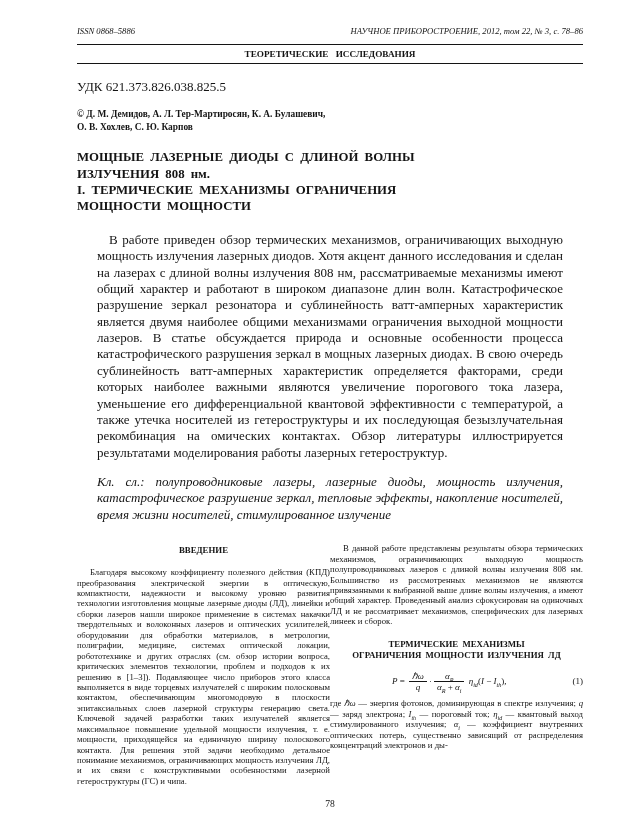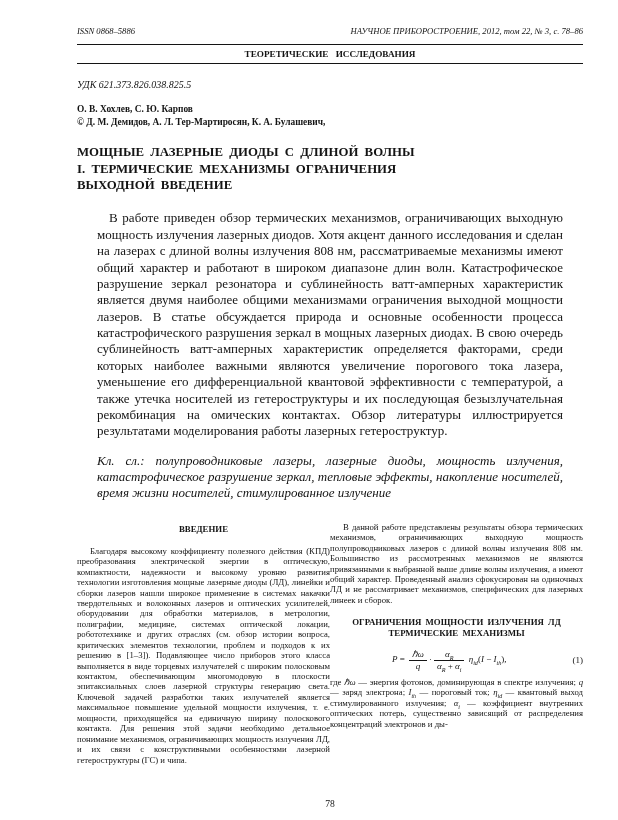--- a/index.html
+++ b/index.html
@@ -3,21 +3,21 @@
 <meta charset="utf-8">
 <style>
   * { margin:0; padding:0; box-sizing:border-box; }
   html,body { background:#ffffff; }
   body { width:618px; height:820px; font-family:"Liberation Serif", serif; color:#141414; }
   .page { position:relative; width:618px; height:820px; padding:26px 56px 12px; overflow:hidden; background:#ffffff;margin-left:21px; }
 
   .top-row { display:flex; justify-content:space-between; font-style:italic; font-size:8.6px; }
   .section-banner { margin-top:8px; border-top:1px solid #141414; border-bottom:1px solid #141414;
     text-align:center; font-weight:bold; font-size:9.2px; padding:4px 0; word-spacing:5px; }
-  .udk { margin-top:15px; font-style:italic; font-size:10px; }
+  .udk { margin-top:15px; font-size:13px; }
 
   .authors { margin-top:13px; font-weight:bold; font-size:9.4px; line-height:1.4; }
   .title { margin-top:15px; font-weight:bold; font-size:12.8px; line-height:1.28; word-spacing:3px; }
 
   .abstract { margin:17px 20px 0; font-size:13px; line-height:1.26; text-align:justify; text-indent:12px; }
   .keywords { margin:13px 20px 0; font-size:13px; line-height:1.26; text-align:justify; font-style:italic; }
 
   .columns { display:flex; margin-top:20px; }
   .col { flex:1; min-width:0; font-size:8.7px; line-height:1.2; text-align:justify; }
   .col-heading { text-align:center; font-weight:bold; font-size:8.8px; word-spacing:2px; line-height:1.25; }
@@ -46,49 +46,50 @@
     <span class="it">НАУЧНОЕ ПРИБОРОСТРОЕНИЕ, 2012, том 22, № 3, c. 78–86</span>
   </div>
 
   <div class="section-banner">
     <span>ТЕОРЕТИЧЕСКИЕ ИССЛЕДОВАНИЯ</span>
   </div>
 
   <div class="udk">УДК 621.373.826.038.825.5</div>
 
   <div class="authors">
+    <div>© Д. М. Демидов, А. Л. Тер-Мартиросян, К. А. Булашевич,</div>
     <div>О. В. Хохлев, С. Ю. Карпов</div>
-    <div>© Д. М. Демидов, А. Л. Тер-Мартиросян, К. А. Булашевич,</div>
   </div>
 
   <div class="title">
     <div>МОЩНЫЕ ЛАЗЕРНЫЕ ДИОДЫ С ДЛИНОЙ ВОЛНЫ</div>
+    <div>ИЗЛУЧЕНИЯ 808 нм.</div>
     <div>I. ТЕРМИЧЕСКИЕ МЕХАНИЗМЫ ОГРАНИЧЕНИЯ</div>
-    <div>ВЫХОДНОЙ ВВЕДЕНИЕ</div>
+    <div>МОЩНОСТИ МОЩНОСТИ</div>
   </div>
 
   <div class="abstract">В работе приведен обзор термических механизмов, ограничивающих выходную мощность излучения лазерных диодов. Хотя акцент данного исследования и сделан на лазерах с длиной волны излучения 808 нм, рассматриваемые механизмы имеют общий характер и работают в широком диапазоне длин волн. Катастрофическое разрушение зеркал резонатора и сублинейность ватт-амперных характеристик является двумя наиболее общими механизмами ограничения выходной мощности лазеров. В статье обсуждается природа и основные особенности процесса катастрофического разрушения зеркал в мощных лазерных диодах. В свою очередь сублинейность ватт-амперных характеристик определяется факторами, среди которых наиболее важными являются увеличение порогового тока лазера, уменьшение его дифференциальной квантовой эффективности с температурой, а также утечка носителей из гетероструктуры и их последующая безызлучательная рекомбинация на омических контактах. Обзор литературы иллюстрируется результатами моделирования работы лазерных гетероструктур.</div>
 
   <div class="keywords">
     <span>Кл. сл.:</span><span> полупроводниковые лазеры, лазерные диоды, мощность излучения, катастрофическое разрушение зеркал, тепловые эффекты, накопление носителей, время жизни носителей, стимулированное излучение</span>
   </div>
 
   <div class="columns">
 
     <div class="col left">
       <div class="col-heading">ВВЕДЕНИЕ</div>
       <p class="indent">Благодаря высокому коэффициенту полезного действия (КПД) преобразования электрической энергии в оптическую, компактности, надежности и высокому уровню развития технологии изготовления мощные лазерные диоды (ЛД), линейки и сборки лазеров нашли широкое применение в системах накачки твердотельных и волоконных лазеров и оптических усилителей, оборудовании для обработки материалов, в метрологии, полиграфии, медицине, системах оптической локации, робототехнике и других отраслях (см. обзор истории вопроса, критических элементов технологии, проблем и подходов к их решению в [1–3]). Подавляющее число приборов этого класса выполняется в виде торцевых излучателей с широким полосковым контактом, обеспечивающим многомодовую в плоскости эпитаксиальных слоев лазерной структуры генерацию света. Ключевой задачей разработки таких излучателей является максимальное повышение удельной мощности излучения, т. е. мощности, приходящейся на единичную ширину полоскового контакта. Для решения этой задачи необходимо детальное понимание механизмов, ограничивающих мощность излучения ЛД, и их связи с конструктивными особенностями лазерной гетероструктуры (ГС) и чипа.</p>
     </div>
 
     <div class="col right">
       <p class="indent">В данной работе представлены результаты обзора термических механизмов, ограничивающих выходную мощность полупроводниковых лазеров с длиной волны излучения 808 нм. Большинство из рассмотренных механизмов не являются привязанными к выбранной выше длине волны излучения, а имеют общий характер. Проведенный анализ сфокусирован на одиночных ЛД и не рассматривает механизмов, специфических для лазерных линеек и сборок.</p>
 
       <div class="col-heading">
+        <div>ТЕРМИЧЕСКИЕ МЕХАНИЗМЫ</div>
         <div>ОГРАНИЧЕНИЯ МОЩНОСТИ ИЗЛУЧЕНИЯ ЛД</div>
-        <div>ТЕРМИЧЕСКИЕ МЕХАНИЗМЫ</div>
       </div>
 
 
       <div class="equation">
         <span class="eq-body">
           <span><span class="it">P</span><span> = </span></span><span class="frac"><span class="fnum"><span class="it">ℏω</span></span><span class="fden"><span class="it">q</span></span></span><span><span>·</span></span><span class="frac"><span class="fnum"><span class="it">α</span><sub class="it">R</sub></span><span class="fden"><span class="it">α</span><sub class="it">R</sub><span> + </span><span class="it">α</span><sub class="it">i</sub></span></span><span><span> </span><span class="it">η</span><sub class="it">id</sub><span>(</span><span class="it">I</span><span> − </span><span class="it">I</span><sub class="it">th</sub><span>),</span></span>
         </span>
         <span class="eq-number">(1)</span>
       </div>
 

